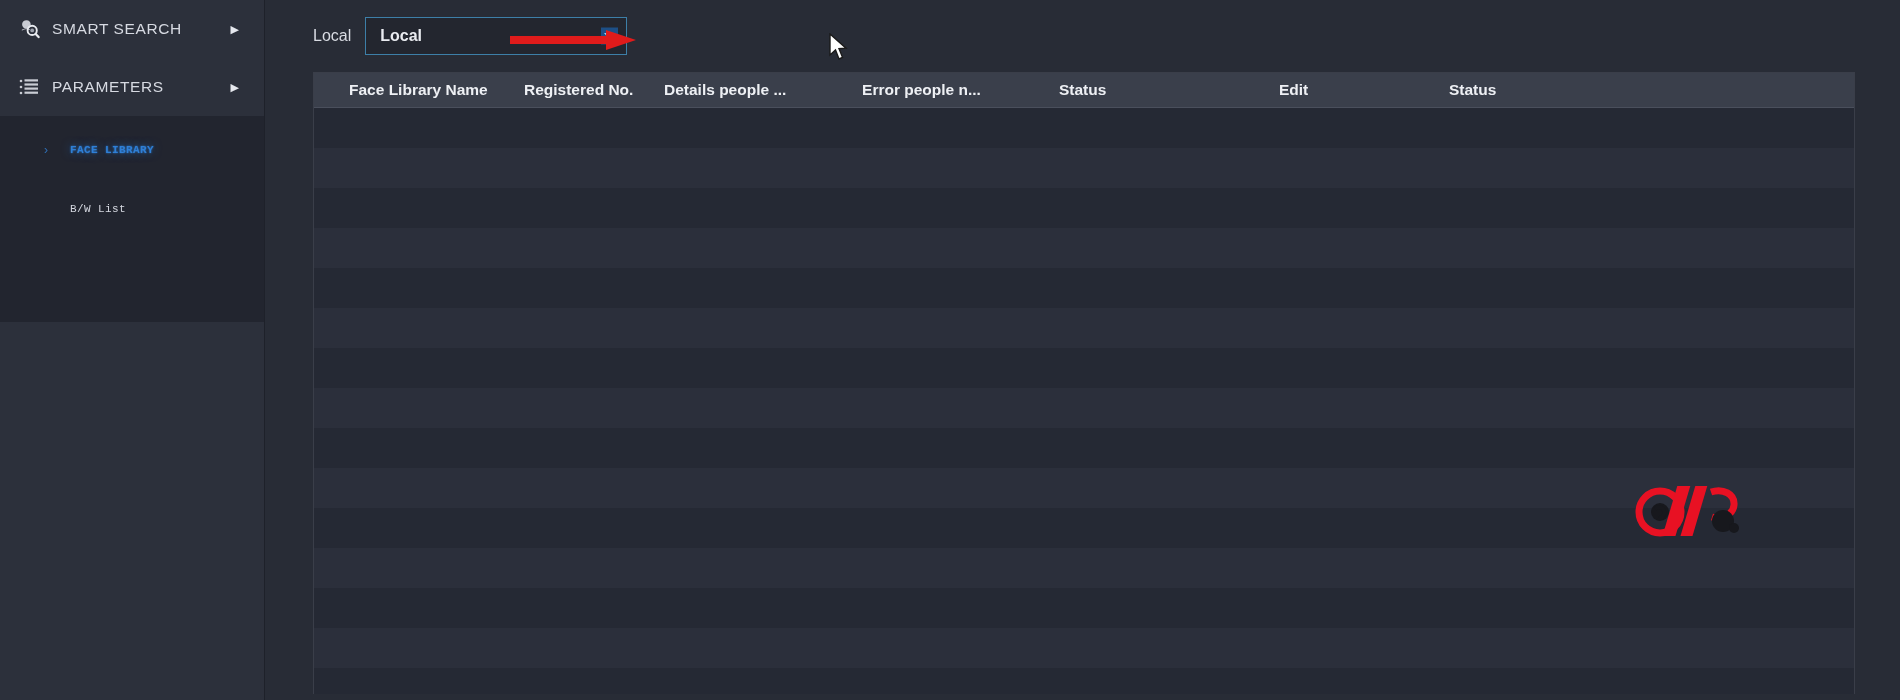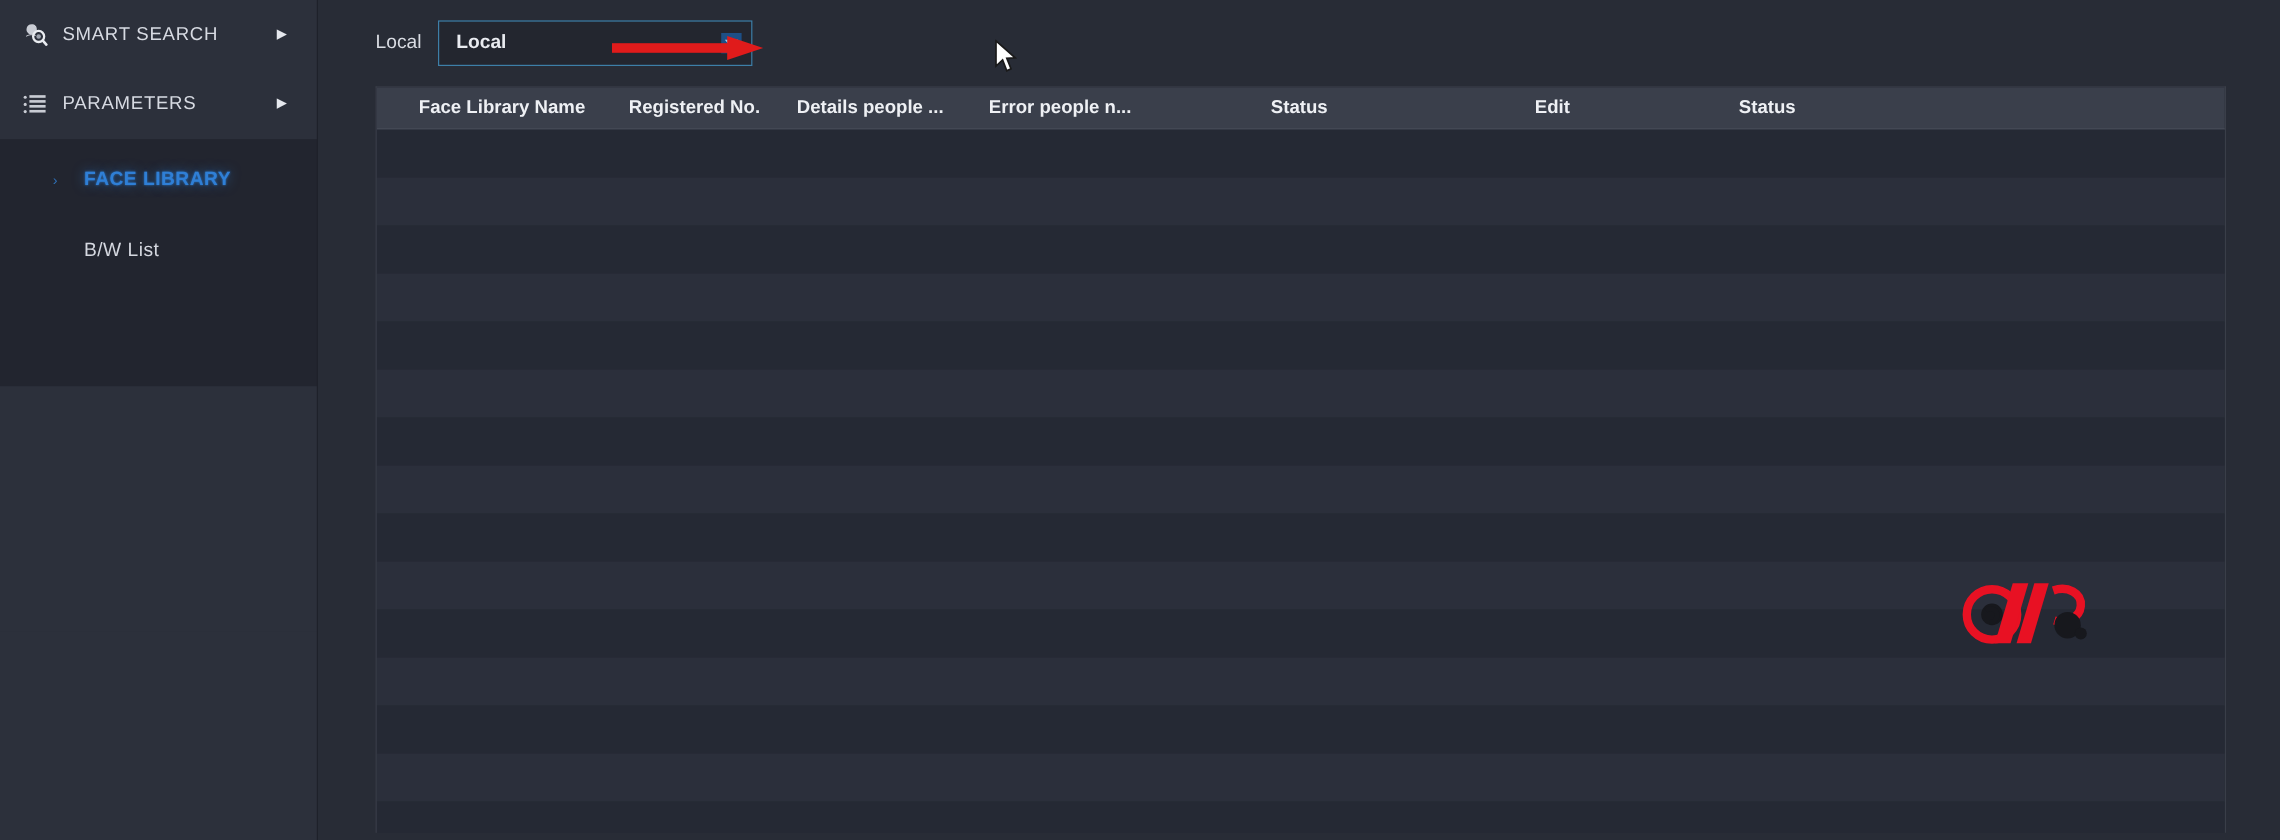--- a/index.html
+++ b/index.html
@@ -90,24 +90,25 @@
   .sub-chevron {
     width: 14px;
     flex: 0 0 14px;
     margin-right: 12px;
     color: #2f6fb5;
     font-size: 12px;
     line-height: 1;
   }
 
   .sub-label {
-    font-size: 16px;
+    font-size: 11px;
     letter-spacing: 0.4px;
     color: #d5d8e0;
     white-space: nowrap;
+    font-family: Liberation Mono, monospace;
   }
   .sub-row.active .sub-label {
     color: #2f7fd6;
     text-shadow: 0 0 10px rgba(47,127,214,.65), 0 0 2px rgba(47,127,214,.9);
     font-weight: 600;
   }
 
   .sidebar-rest {
     background: #2c303b;
     height: 204px;
@@ -315,21 +316,21 @@
           </svg>
         </span>
       </div>
     </div>
 
     <div id="table">
       <div id="thead">
           <div class="th" style="width: 190px; padding-left: 35px;">Face Library Name</div>
           <div class="th" style="width: 160px; padding-left: 20px;">Registered No.</div>
           <div class="th" style="width: 160px; padding-left: 0px;">Details people ...</div>
-          <div class="th" style="width: 195px; padding-left: 0px;">Error people n...</div>
+          <div class="th" style="width: 195px; padding-left: 0px; text-align: center;">Error people n...</div>
           <div class="th" style="width: 205px; padding-left: 40px;">Status</div>
           <div class="th" style="width: 175px; padding-left: 55px;">Edit</div>
           <div class="th" style="width: 190px; padding-left: 50px;">Status</div>
         </div>
       <div id="tbody">
           <div class="tr" style="height: 40px;">
             <div class="td" style="width: 190px; padding-left: 35px;"></div>
             <div class="td" style="width: 160px; padding-left: 20px;"></div>
             <div class="td" style="width: 160px; padding-left: 0px;"></div>
             <div class="td" style="width: 195px; padding-left: 0px;"></div>

